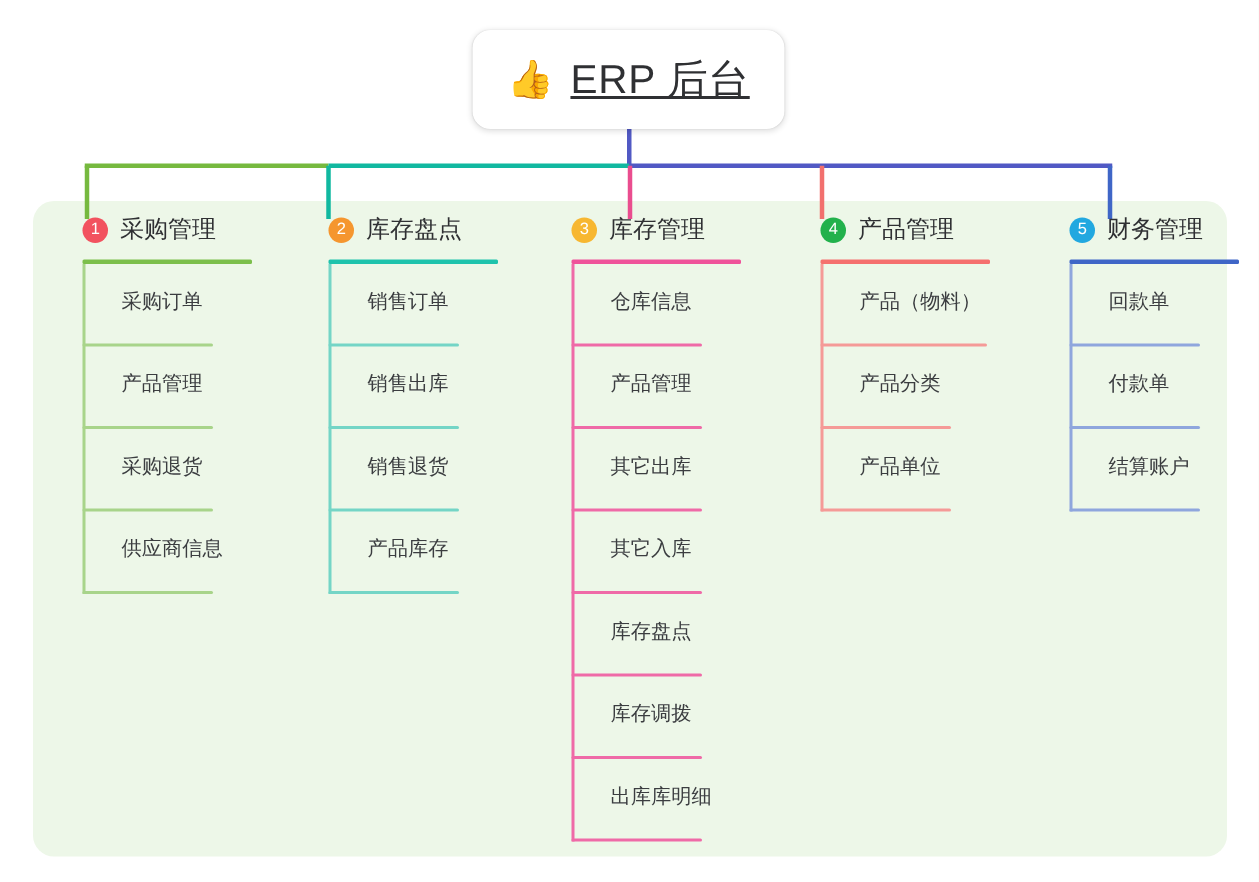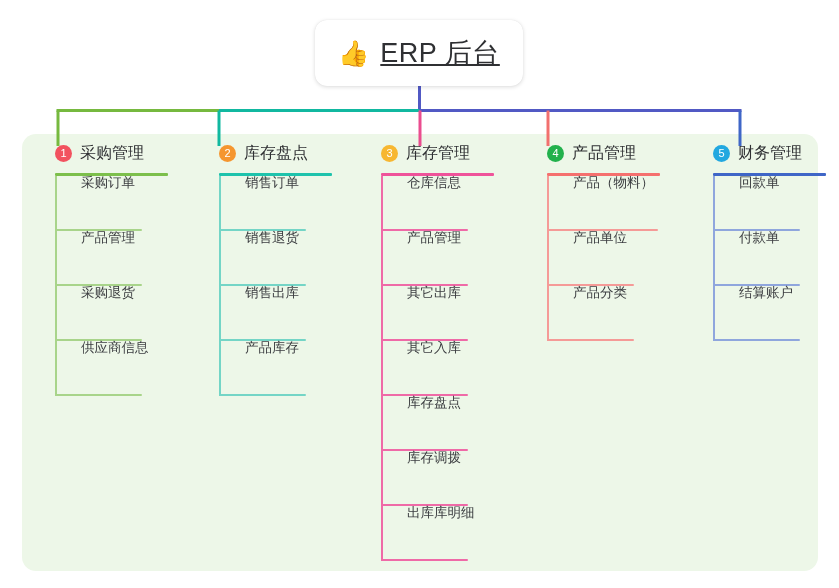--- a/index.html
+++ b/index.html
@@ -115,21 +115,21 @@
     left: 0;
     top: 0;
     bottom: 0;
     width: 2px;
   }
   .item {
     position: relative;
     height: 55px;
     box-sizing: border-box;
     display: flex;
-    align-items: flex-start;
+    align-items: center;
     padding-left: 26px;
     padding-bottom: 5px;
   }
   .item .item-label {
     font-size: 13.5px;
     color: #3b3d40;
     white-space: nowrap;
     line-height: 1.1;
   }
   .item .item-rule {
@@ -201,25 +201,25 @@
           <span class="col-title">库存盘点</span>
         </div>
         <div class="header-rule" style="background: rgb(30, 195, 172); width: 113px;"></div>
         <div class="items">
           <div class="spine" style="background: rgb(116, 213, 198); height: 220px;"></div>
           <div class="item">
             <span class="item-label">销售订单</span>
             <span class="item-rule" style="background: rgb(116, 213, 198);"></span>
           </div>
           <div class="item">
+            <span class="item-label">销售出库</span>
+            <span class="item-rule" style="background: rgb(116, 213, 198);"></span>
+          </div>
+          <div class="item">
             <span class="item-label">销售退货</span>
-            <span class="item-rule" style="background: rgb(116, 213, 198);"></span>
-          </div>
-          <div class="item">
-            <span class="item-label">销售出库</span>
             <span class="item-rule" style="background: rgb(116, 213, 198);"></span>
           </div>
           <div class="item">
             <span class="item-label">产品库存</span>
             <span class="item-rule" style="background: rgb(116, 213, 198);"></span>
           </div>
         </div>
       </div>
       <div class="column" style="left: 362px;">
         <div class="col-header">
@@ -265,27 +265,27 @@
           <span class="col-title">产品管理</span>
         </div>
         <div class="header-rule" style="background: rgb(245, 112, 110); width: 113px;"></div>
         <div class="items">
           <div class="spine" style="background: rgb(245, 154, 151); height: 165px;"></div>
           <div class="item wide">
             <span class="item-label">产品（物料）</span>
             <span class="item-rule" style="background: rgb(245, 154, 151);"></span>
           </div>
           <div class="item">
+            <span class="item-label">产品分类</span>
+            <span class="item-rule" style="background: rgb(245, 154, 151);"></span>
+          </div>
+          <div class="item">
             <span class="item-label">产品单位</span>
             <span class="item-rule" style="background: rgb(245, 154, 151);"></span>
           </div>
-          <div class="item">
-            <span class="item-label">产品分类</span>
-            <span class="item-rule" style="background: rgb(245, 154, 151);"></span>
-          </div>
         </div>
       </div>
       <div class="column" style="left: 694px;">
         <div class="col-header">
           <span class="badge" style="background: rgb(34, 168, 224);">5</span>
           <span class="col-title">财务管理</span>
         </div>
         <div class="header-rule" style="background: rgb(63, 102, 199); width: 113px;"></div>
         <div class="items">
           <div class="spine" style="background: rgb(143, 166, 221); height: 165px;"></div>

